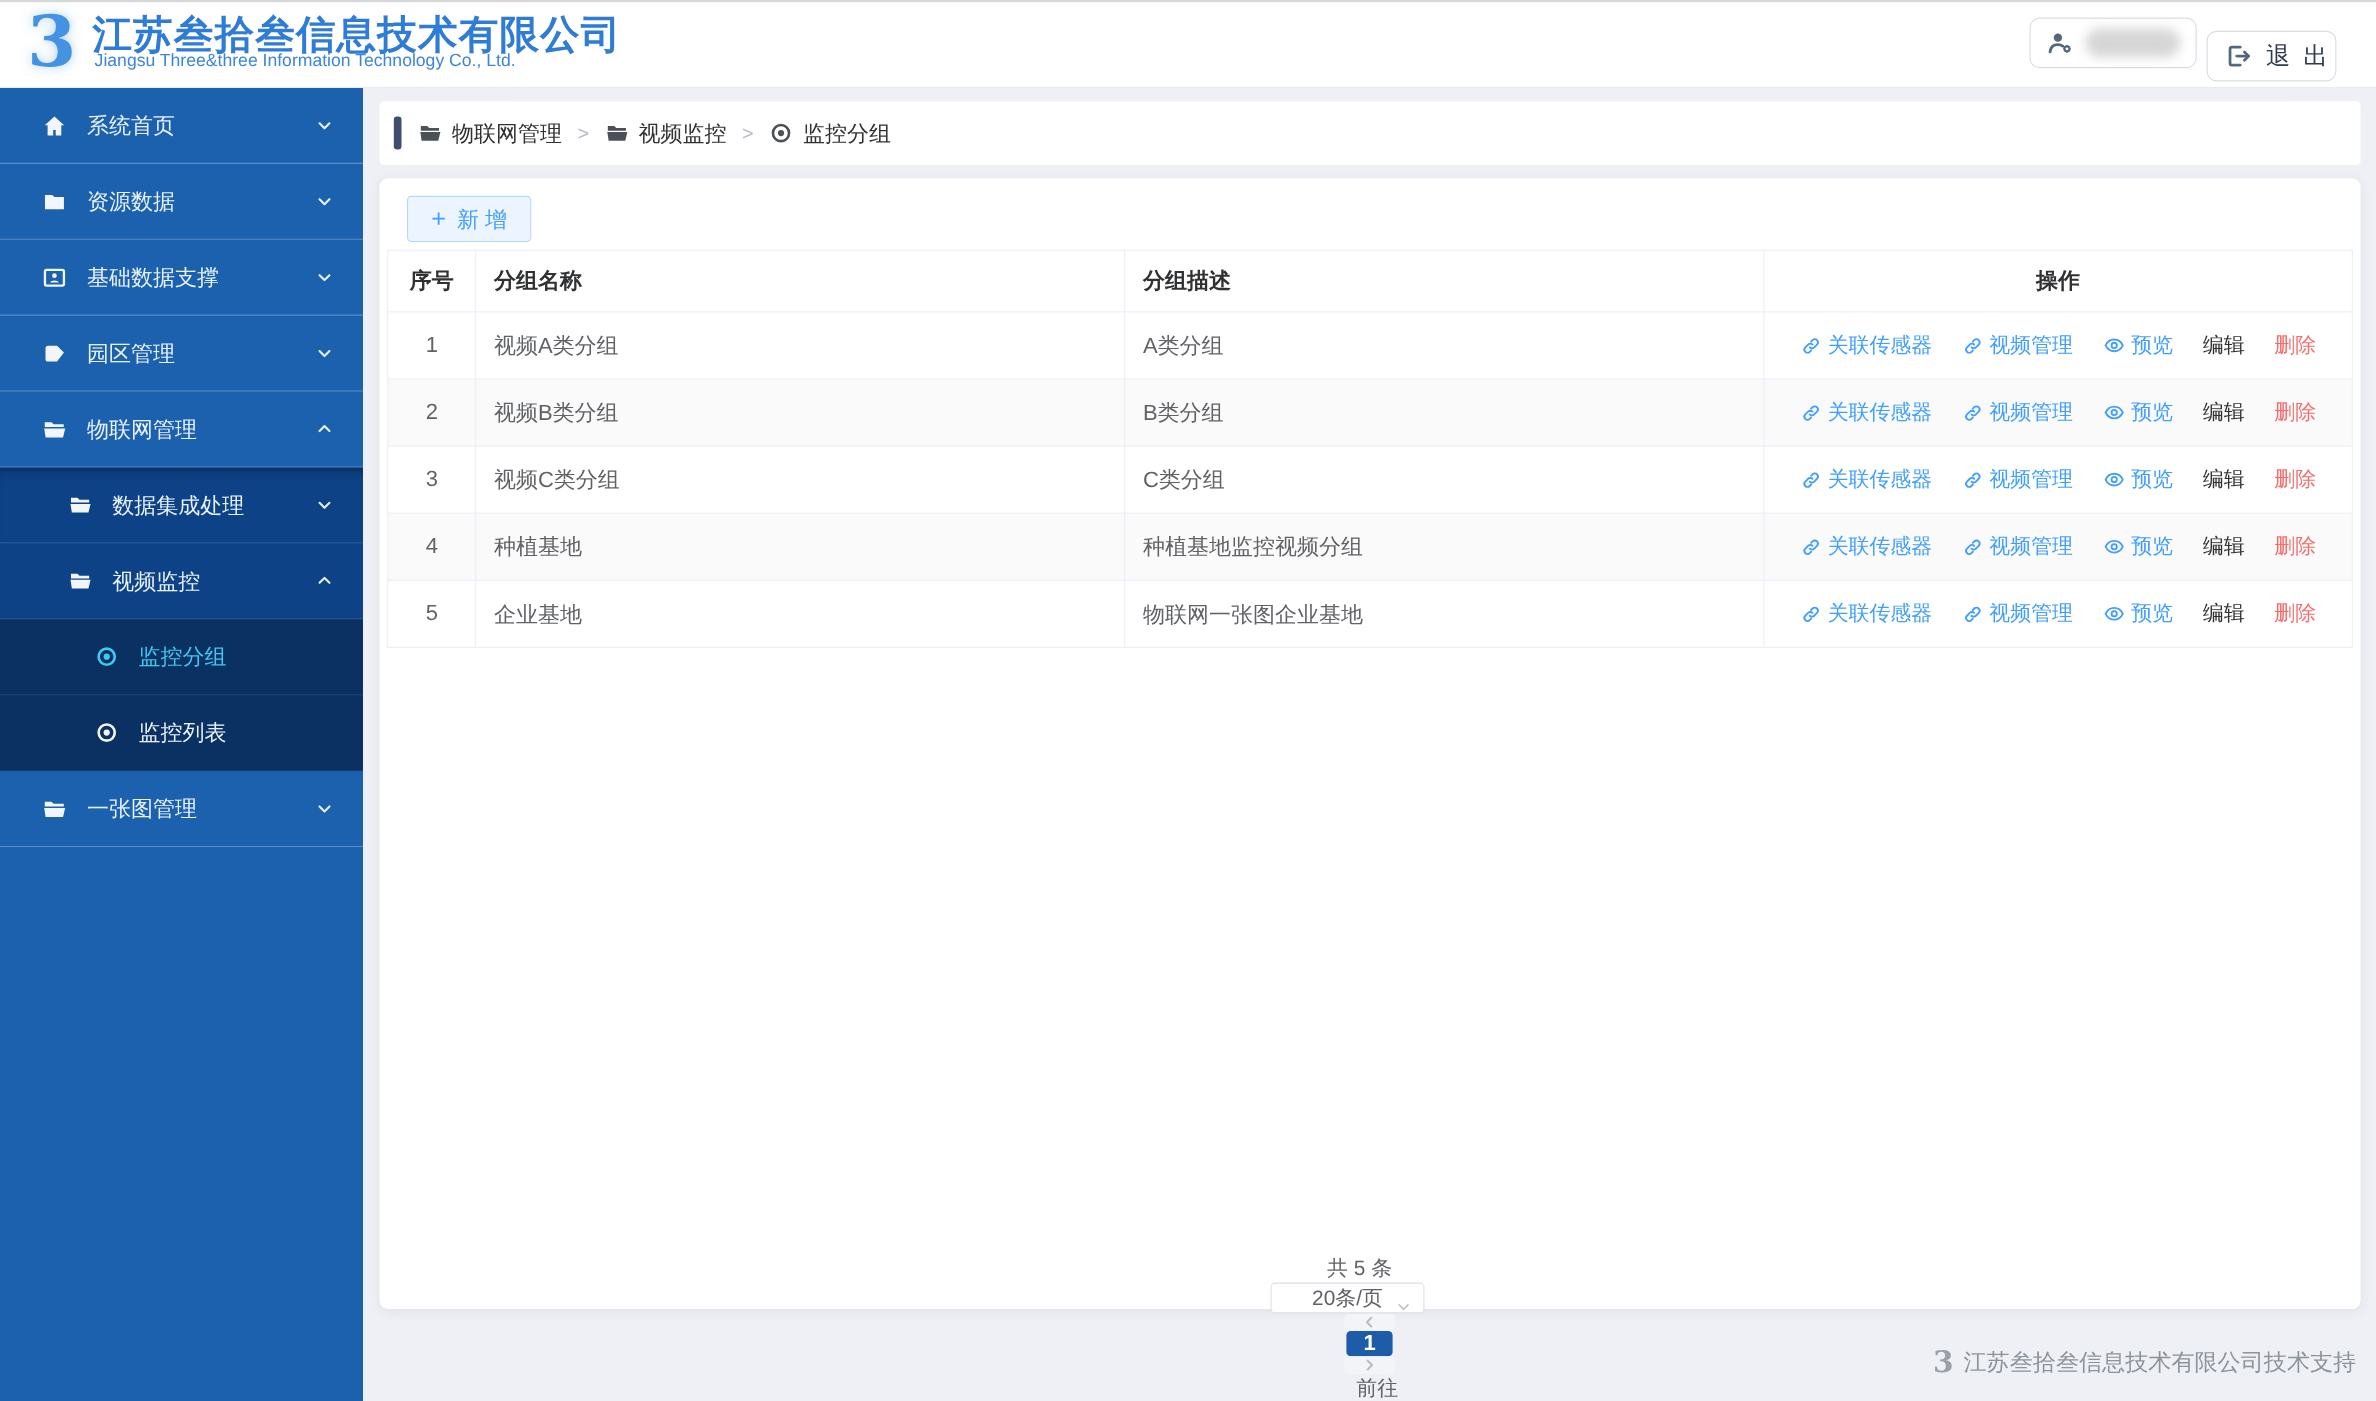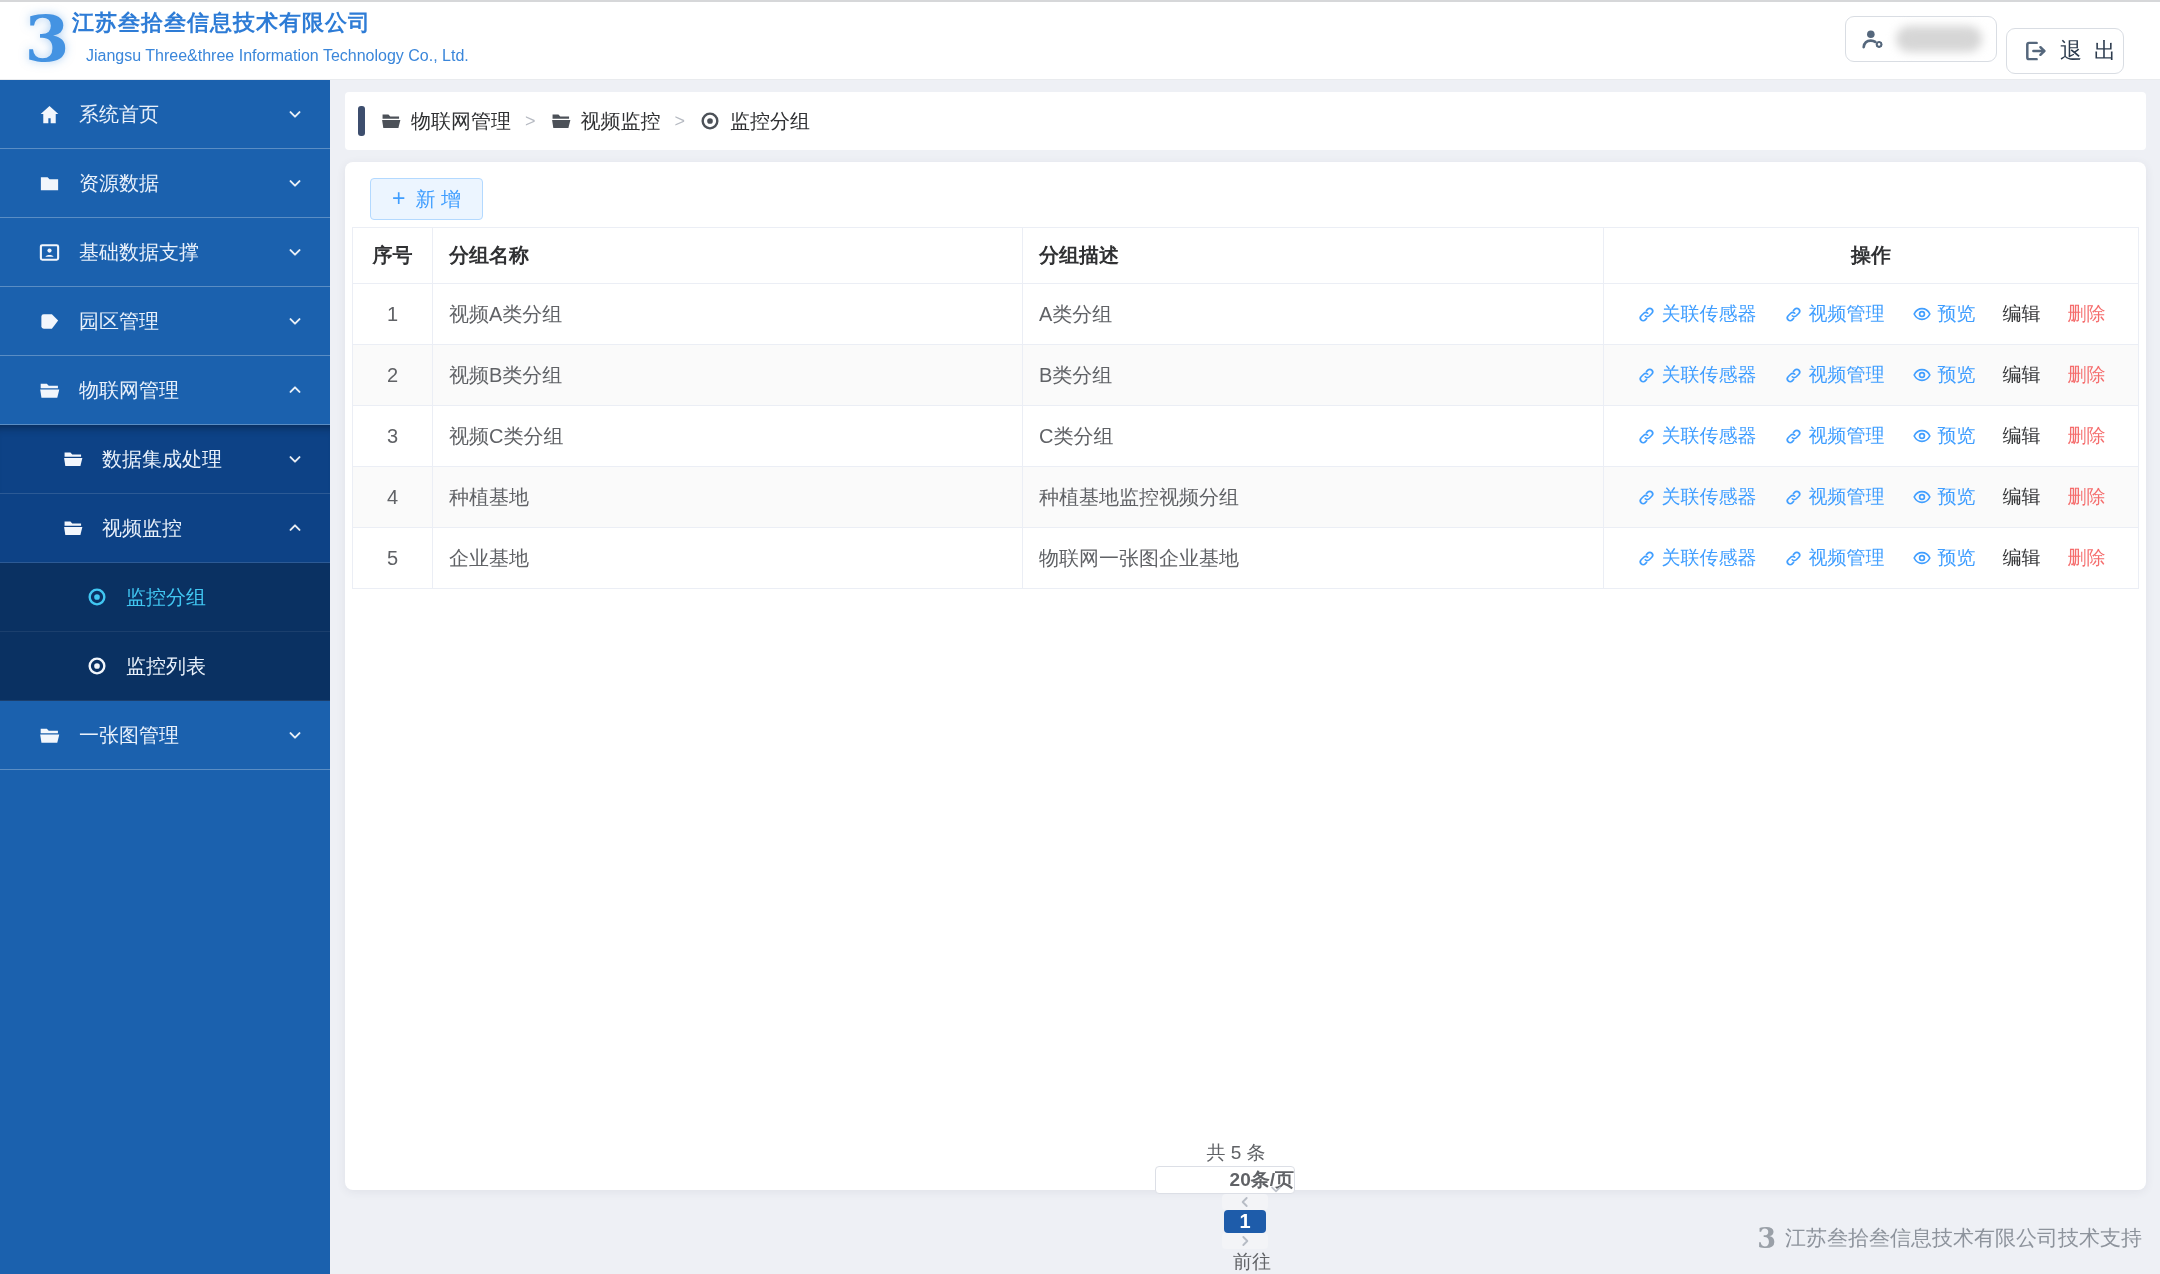--- a/index.html
+++ b/index.html
@@ -6,21 +6,21 @@
   html,body { width:2160px; height:1274px; }
   body { font-family:"Liberation Sans", sans-serif; background:#eef0f5; overflow:hidden; }
   #app { position:relative; width:2160px; height:1274px; background:#eef0f5; overflow:hidden; }
 
   
   .topline { position:absolute; top:0; left:0; right:0; height:2px; background:#d6d7d9; z-index:9; }
   .header { position:absolute; top:0; left:0; right:0; height:80px; background:#fff; border-bottom:1px solid #e9ebee; z-index:5; }
   .logo-glyph { position:absolute; left:16px; top:2px; width:62px; height:74px; font-family:"DejaVu Serif", serif;
     font-size:64px; line-height:74px; text-align:center; color:#4493e2; font-weight:bold;
     text-shadow:0 0 10px rgba(90,160,230,.5); }
-  .company-zh { position:absolute; left:72px; top:8px; font-size:22px; font-weight:bold; color:#2e7cd6; letter-spacing:1px; }
+  .company-zh { position:absolute; left:84px; top:8px; font-size:36px; font-weight:bold; color:#2e7cd6; letter-spacing:1px; }
   .company-en { position:absolute; left:86px; top:47px; font-size:16px; color:#3a86da; }
   .hdr-btn { position:absolute; top:16px; height:46px; background:#fff; border:1px solid #d9dde3; border-radius:9px;
     display:flex; align-items:center; cursor:pointer; }
   .user-btn { left:1845px; width:152px; padding:0 14px; gap:10px; }
   .logout-btn { left:2006px; width:118px; padding:0 15px; gap:12px;margin-top:12px; }
   .hdr-ic { color:#55677c; display:flex; }
   .blur-name { width:94px; height:26px; border-radius:13px; background:#d6d6d6; filter:blur(5px); }
   .logout-label { font-size:22px; color:#2c3b4e; letter-spacing:3px; white-space:nowrap; }
 
   
@@ -61,21 +61,21 @@
   .actions { display:flex; align-items:center; justify-content:center; gap:27px; font-size:19px; white-space:nowrap; }
   .lnk { color:#409eff; display:inline-flex; align-items:center; gap:6px; cursor:pointer; }
   .act-edit { color:#303133; cursor:pointer; }
   .act-del { color:#f56c6c; cursor:pointer; }
 
   
   .pager { position:absolute; left:0; right:0; bottom:20px; height:44px; display:flex; align-items:center;
     justify-content:center; font-size:19px; color:#606266;flex-direction:column; }
   .p-total { margin-right:18px; }
   .p-select { width:140px; height:42px; background:#fff; border:1px solid #dcdfe6; border-radius:4px; position:relative;
-    display:flex; align-items:center; justify-content:flex-end; margin-right:40px; cursor:pointer;font-weight:bold; }
+    display:flex; align-items:center; justify-content:center; margin-right:40px; cursor:pointer; }
   .p-select .sel-chev { position:absolute; right:10px; top:13px; color:#c0c4cc; }
   .p-nav { width:46px; height:42px; background:#f3f4f7; border-radius:4px; display:flex; align-items:center;
     justify-content:center; color:#b7bcc5; margin:0 6px; cursor:pointer; }
   .p-cur { width:42px; height:42px; background:#1e5caa; border-radius:4px; color:#fff; font-weight:bold; font-size:20px;
     display:flex; align-items:center; justify-content:center; margin:0 6px; cursor:pointer; }
   .p-goto { margin-left:36px; margin-right:22px; }
   .p-input { width:64px; height:42px; border:1px solid #dcdfe6; border-radius:4px; text-align:center; font-size:19px;
     color:#606266; font-family:"Liberation Sans", sans-serif; outline:none; }
   .p-unit { margin-left:12px; }
 

